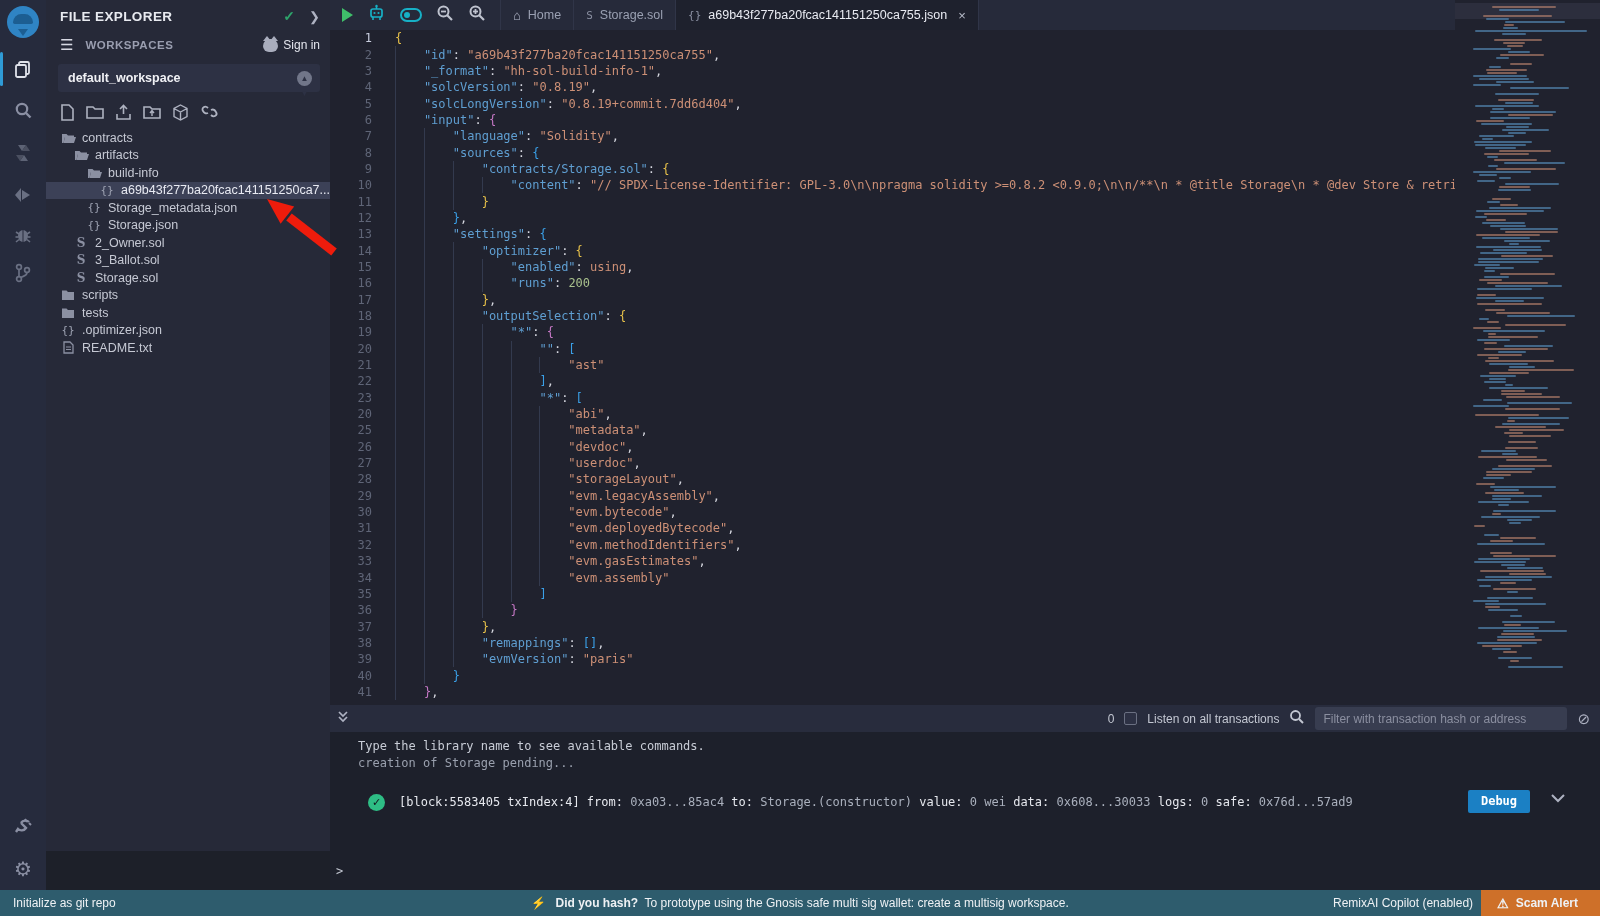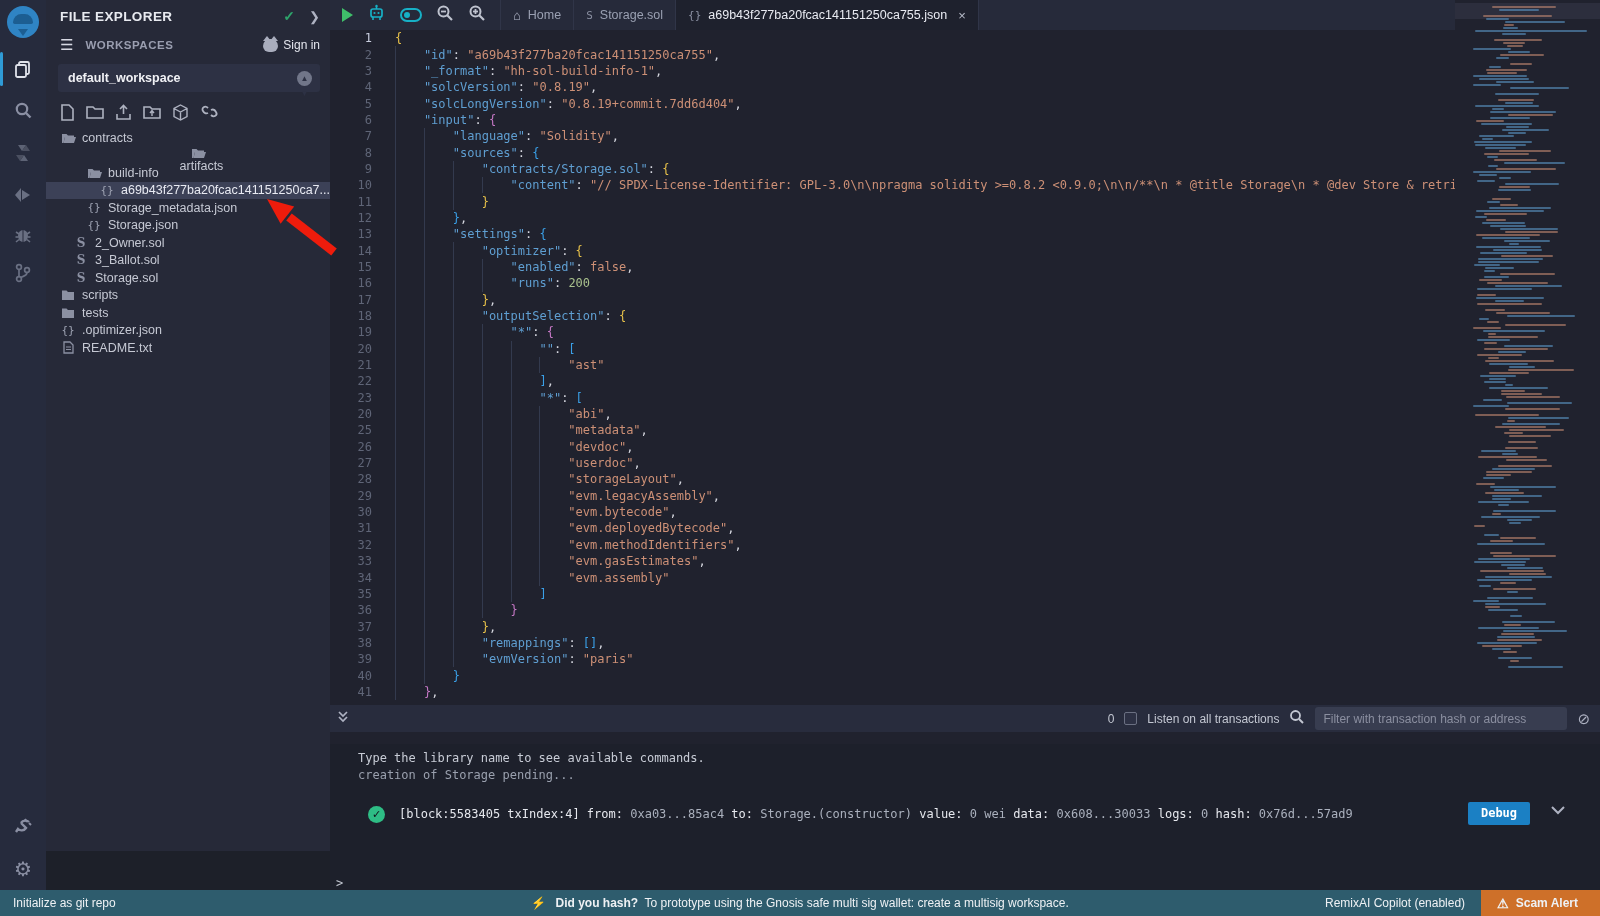--- a/index.html
+++ b/index.html
@@ -98,42 +98,42 @@
   .tx-count { color:#c3c7d2; font-size:12px; }
   .chk { width:13px; height:13px; border:1px solid #6b7082; border-radius:2px; background:#2d3144; }
   .listen-label { color:#c3c7d2; font-size:12px; }
   .term-search { color:#c3c7d2; }
   .filter-input { width:252px; height:23px; background:#383d50; border:none; border-radius:3px;
      color:#d8dae2; font-size:12px; padding:0 8px; }
   .filter-input::placeholder { color:#8b8fa0; }
   .ban { color:#aeb2c2; font-size:15px; margin-right:2px; }
 
   .term-body { position:absolute; left:0; top:732px; width:1270px; height:158px; background:#1d202b;
-     font-family:"DejaVu Sans Mono", monospace; font-size:12px;margin-top:12px; }
+     font-family:"DejaVu Sans Mono", monospace; font-size:12px; }
   .term-line1 { position:absolute; left:28px; top:7px; color:#c8ccd6; }
   .term-line2 { position:absolute; left:28px; top:24px; color:#9aa0ae; }
   .tx-row { position:absolute; left:0; top:56px; width:1270px; height:28px; display:flex; align-items:center; }
   .tx-check { width:17px; height:17px; border-radius:50%; background:#2ebd85; color:#10131c; font-size:11px;
      line-height:17px; text-align:center; margin:0 14px 0 38px; flex:none; font-family:"Liberation Sans",sans-serif; }
   .tx-text { color:#aab0bd; white-space:nowrap; }
   .tx-text b { color:#e6e8ee; font-weight:normal; }
   .debug-btn { position:absolute; right:70px; top:58px; width:62px; height:23px; background:#1b80c4; color:#fff;
      font-size:12px; font-weight:bold; text-align:center; line-height:23px; border-radius:2px;
      font-family:"DejaVu Sans Mono", monospace; }
   .tx-chev { position:absolute; right:34px; top:60px; color:#aeb2c2; }
   .prompt { position:absolute; left:6px; bottom:12px; color:#c3c7d2; }
 
   
   .statusbar { position:absolute; left:0; bottom:0; width:1600px; height:26px; background:#2e5c6d;
      display:flex; align-items:center; font-size:12px; color:#eef1f4; z-index:30; }
   .sb-left { margin-left:13px; }
   .sb-center { position:absolute; left:0; right:0; text-align:center; }
   .sb-center .bulb { color:#2ee6a0; margin-right:6px; }
   .sb-right { margin-left:auto; display:flex; align-items:center; height:26px; }
-  .copilot { margin-right:16px; }
+  .copilot { margin-right:8px; }
   .scam { height:26px; background:#ce7029; display:flex; align-items:center; gap:7px; padding:0 22px 0 16px;
      font-weight:bold; }
   .scam .warn { font-size:13px; }
 </style>
 </head>
 <body>
 
 <div class="app">
 
   <div class="rail">
@@ -250,21 +250,21 @@
     <div class="tree" id="tree">
         <div class="tree-row" style="padding-left: 14px;">
           <span class="t-ico">
             <svg width="15" height="12" viewBox="0 0 15 12">
               <path d="M1 2 H5.5 L7 3.5 H13 V5 H4 L2.5 11 H1 Z" fill="#8b90a2"></path>
               <path d="M4 5 H15 L13 11 H2.5 Z" fill="#8b90a2"></path>
             </svg>
           </span>
           <span>contracts</span>
         </div>
-        <div class="tree-row" style="padding-left: 27px; flex-direction: column;">
+        <div class="tree-row" style="padding-left: 27px;">
           <span class="t-ico">
             <svg width="15" height="12" viewBox="0 0 15 12">
               <path d="M1 2 H5.5 L7 3.5 H13 V5 H4 L2.5 11 H1 Z" fill="#8b90a2"></path>
               <path d="M4 5 H15 L13 11 H2.5 Z" fill="#8b90a2"></path>
             </svg>
           </span>
           <span>artifacts</span>
         </div>
         <div class="tree-row" style="padding-left: 40px;">
           <span class="t-ico">
@@ -390,21 +390,21 @@
         <div class="code-line"><span class="gutter">5</span><span class="lbody"><span class="guide"></span><span class="tk-k">"solcLongVersion"</span><span class="tk-p">: </span><span class="tk-s">"0.8.19+commit.7dd6d404"</span><span class="tk-p">,</span></span></div>
         <div class="code-line"><span class="gutter">6</span><span class="lbody"><span class="guide"></span><span class="tk-k">"input"</span><span class="tk-p">: </span><span class="tk-b2">{</span></span></div>
         <div class="code-line"><span class="gutter">7</span><span class="lbody"><span class="guide"></span><span class="guide"></span><span class="tk-k">"language"</span><span class="tk-p">: </span><span class="tk-s">"Solidity"</span><span class="tk-p">,</span></span></div>
         <div class="code-line"><span class="gutter">8</span><span class="lbody"><span class="guide"></span><span class="guide"></span><span class="tk-k">"sources"</span><span class="tk-p">: </span><span class="tk-b3">{</span></span></div>
         <div class="code-line"><span class="gutter">9</span><span class="lbody"><span class="guide"></span><span class="guide"></span><span class="guide"></span><span class="tk-k">"contracts/Storage.sol"</span><span class="tk-p">: </span><span class="tk-b1">{</span></span></div>
         <div class="code-line"><span class="gutter">10</span><span class="lbody"><span class="guide"></span><span class="guide"></span><span class="guide"></span><span class="guide"></span><span class="tk-k">"content"</span><span class="tk-p">: </span><span class="tk-s">"// SPDX-License-Identifier: GPL-3.0\n\npragma solidity &gt;=0.8.2 &lt;0.9.0;\n\n/**\n * @title Storage\n * @dev Store &amp; retrieve value in a</span></span></div>
         <div class="code-line"><span class="gutter">11</span><span class="lbody"><span class="guide"></span><span class="guide"></span><span class="guide"></span><span class="tk-b1">}</span></span></div>
         <div class="code-line"><span class="gutter">12</span><span class="lbody"><span class="guide"></span><span class="guide"></span><span class="tk-b3">}</span><span class="tk-p">,</span></span></div>
         <div class="code-line"><span class="gutter">13</span><span class="lbody"><span class="guide"></span><span class="guide"></span><span class="tk-k">"settings"</span><span class="tk-p">: </span><span class="tk-b3">{</span></span></div>
         <div class="code-line"><span class="gutter">14</span><span class="lbody"><span class="guide"></span><span class="guide"></span><span class="guide"></span><span class="tk-k">"optimizer"</span><span class="tk-p">: </span><span class="tk-b1">{</span></span></div>
-        <div class="code-line"><span class="gutter">15</span><span class="lbody"><span class="guide"></span><span class="guide"></span><span class="guide"></span><span class="guide"></span><span class="tk-k">"enabled"</span><span class="tk-p">: </span><span class="tk-v">false</span><span class="tk-p">,</span></span></div>
+        <div class="code-line"><span class="gutter">15</span><span class="lbody"><span class="guide"></span><span class="guide"></span><span class="guide"></span><span class="guide"></span><span class="tk-k">"enabled"</span><span class="tk-p">: </span><span class="tk-v">using</span><span class="tk-p">,</span></span></div>
         <div class="code-line"><span class="gutter">16</span><span class="lbody"><span class="guide"></span><span class="guide"></span><span class="guide"></span><span class="guide"></span><span class="tk-k">"runs"</span><span class="tk-p">: </span><span class="tk-n">200</span></span></div>
         <div class="code-line"><span class="gutter">17</span><span class="lbody"><span class="guide"></span><span class="guide"></span><span class="guide"></span><span class="tk-b1">}</span><span class="tk-p">,</span></span></div>
         <div class="code-line"><span class="gutter">18</span><span class="lbody"><span class="guide"></span><span class="guide"></span><span class="guide"></span><span class="tk-k">"outputSelection"</span><span class="tk-p">: </span><span class="tk-b1">{</span></span></div>
         <div class="code-line"><span class="gutter">19</span><span class="lbody"><span class="guide"></span><span class="guide"></span><span class="guide"></span><span class="guide"></span><span class="tk-k">"*"</span><span class="tk-p">: </span><span class="tk-b2">{</span></span></div>
         <div class="code-line"><span class="gutter">20</span><span class="lbody"><span class="guide"></span><span class="guide"></span><span class="guide"></span><span class="guide"></span><span class="guide"></span><span class="tk-k">""</span><span class="tk-p">: </span><span class="tk-b3">[</span></span></div>
         <div class="code-line"><span class="gutter">21</span><span class="lbody"><span class="guide"></span><span class="guide"></span><span class="guide"></span><span class="guide"></span><span class="guide"></span><span class="guide"></span><span class="tk-s">"ast"</span></span></div>
         <div class="code-line"><span class="gutter">22</span><span class="lbody"><span class="guide"></span><span class="guide"></span><span class="guide"></span><span class="guide"></span><span class="guide"></span><span class="tk-b3">]</span><span class="tk-p">,</span></span></div>
         <div class="code-line"><span class="gutter">23</span><span class="lbody"><span class="guide"></span><span class="guide"></span><span class="guide"></span><span class="guide"></span><span class="guide"></span><span class="tk-k">"*"</span><span class="tk-p">: </span><span class="tk-b3">[</span></span></div>
         <div class="code-line"><span class="gutter">20</span><span class="lbody"><span class="guide"></span><span class="guide"></span><span class="guide"></span><span class="guide"></span><span class="guide"></span><span class="guide"></span><span class="tk-s">"abi"</span><span class="tk-p">,</span></span></div>
         <div class="code-line"><span class="gutter">25</span><span class="lbody"><span class="guide"></span><span class="guide"></span><span class="guide"></span><span class="guide"></span><span class="guide"></span><span class="guide"></span><span class="tk-s">"metadata"</span><span class="tk-p">,</span></span></div>
@@ -645,21 +645,21 @@
         <input class="filter-input" placeholder="Filter with transaction hash or address" style="">
         <span class="ban">⊘</span>
       </div>
     </div>
 
     <div class="term-body">
       <div class="term-line1">Type the library name to see available commands.</div>
       <div class="term-line2">creation of Storage pending...</div>
       <div class="tx-row">
         <span class="tx-check">✓</span>
-        <span class="tx-text" id="txtext"><b>[block:5583405 txIndex:4]</b><b> from:</b><span> 0xa03...85ac4</span><b> to:</b><span> Storage.(constructor)</span><b> value:</b><span> 0 wei</span><b> data:</b><span> 0x608...30033</span><b> logs:</b><span> 0</span><b> hash:</b><span> 0x76d...57ad9</span></span>
+        <span class="tx-text" id="txtext"><b>[block:5583405 txIndex:4]</b><b> from:</b><span> 0xa03...85ac4</span><b> to:</b><span> Storage.(constructor)</span><b> value:</b><span> 0 wei</span><b> data:</b><span> 0x608...30033</span><b> logs:</b><span> 0</span><b> safe:</b><span> 0x76d...57ad9</span></span>
       </div>
       <div class="debug-btn">Debug</div>
       <span class="tx-chev">
         <svg width="16" height="10" viewBox="0 0 16 10">
             <path d="M2 2 L8 8 L14 2" fill="none" stroke="#aeb2c2" stroke-width="2"></path>
           </svg>
       </span>
       <div class="prompt">&gt;</div>
     </div>
   </div>

